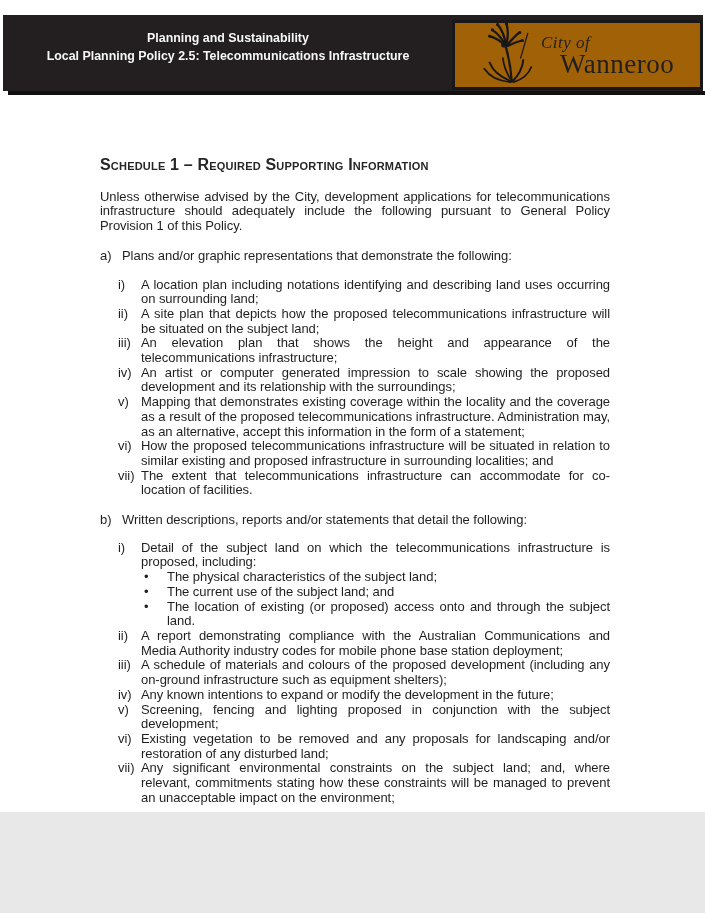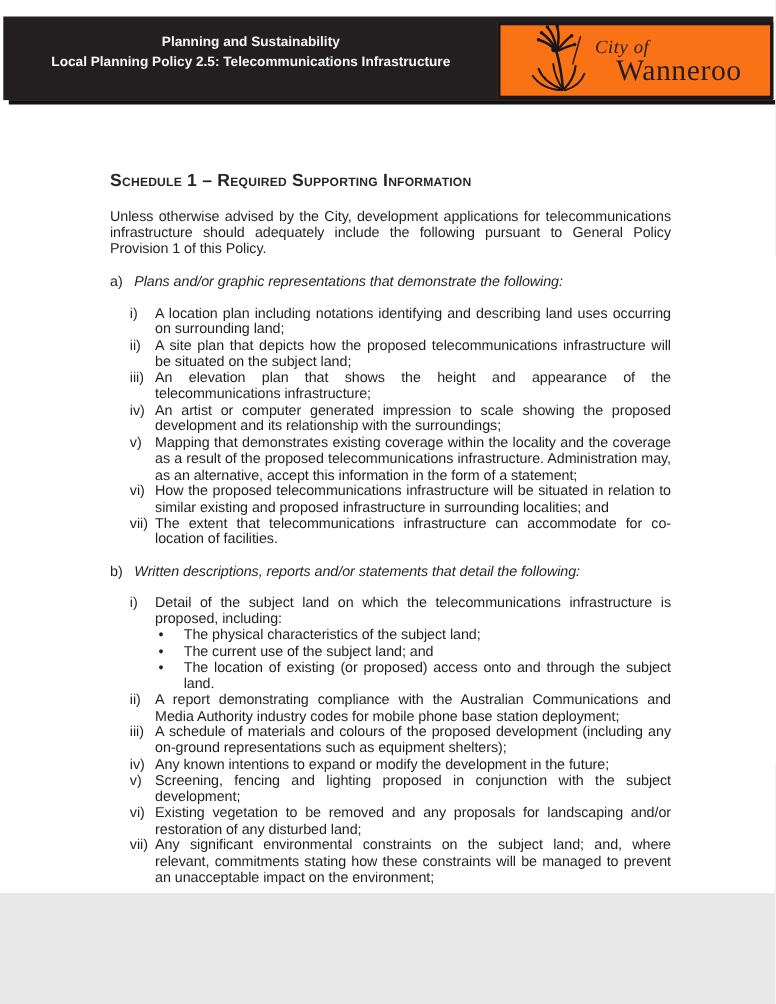--- a/index.html
+++ b/index.html
@@ -32,21 +32,21 @@
     left: 0; top: 14px; width: 450px;
     text-align: center;
     color: #f7f7f7;
     font-weight: bold;
     font-size: 12.4px;
     line-height: 18px;
   }
   .logo-box {
     position: absolute;
     top: 5px; right: 0; width: 251px; height: 70px;
-    background: #f97316;
+    background: #a16207;
     border: 3px solid #1a1718;
     display: flex;
     align-items: center;
   }
   .logo-art { margin-left: 26px; margin-top: -2px; flex: none; }
   .logo-text { margin-left: 2px; color: #221f20; font-family: "Liberation Serif", serif; }
   .logo-cityof {
     font-style: italic;
     font-size: 17px;
     line-height: 17px;
@@ -78,21 +78,21 @@
   }
   .para {
     text-align: justify;
     margin-bottom: 15px;
   }
   .sec-row {
     display: flex;
     margin-bottom: 14px;
   }
   .sec-label { width: 22px; flex: none; }
-  .sec-text { flex: 1; font-style: italic; }
+  .sec-text { flex: 1; }
   .roman-list {
     margin-left: 18px;
     margin-bottom: 15px;
   }
   .roman-list.tight { margin-bottom: 0; }
   .num-row { display: flex; }
   .num { width: 23px; flex: none; }
   .num-text { flex: 1; text-align: justify; }
   .bullet-row { display: flex; margin-left: 26px; }
   .bullet-dot { width: 23px; flex: none; }
@@ -235,21 +235,21 @@
       <div class="bullet-row">
         <span class="bullet-dot"></span>
         <span class="bullet-text">The location of existing (or proposed) access onto and through the subject land.</span>
       </div>
       <div class="num-row">
         <span class="num">ii)</span>
         <span class="num-text">A report demonstrating compliance with the Australian Communications and Media Authority industry codes for mobile phone base station deployment;</span>
       </div>
       <div class="num-row">
         <span class="num">iii)</span>
-        <span class="num-text">A schedule of materials and colours of the proposed development (including any on-ground representations such as equipment shelters);</span>
+        <span class="num-text">A schedule of materials and colours of the proposed development (including any on-ground infrastructure such as equipment shelters);</span>
       </div>
       <div class="num-row">
         <span class="num">iv)</span>
         <span class="num-text">Any known intentions to expand or modify the development in the future;</span>
       </div>
       <div class="num-row">
         <span class="num">v)</span>
         <span class="num-text">Screening, fencing and lighting proposed in conjunction with the subject development;</span>
       </div>
       <div class="num-row">

